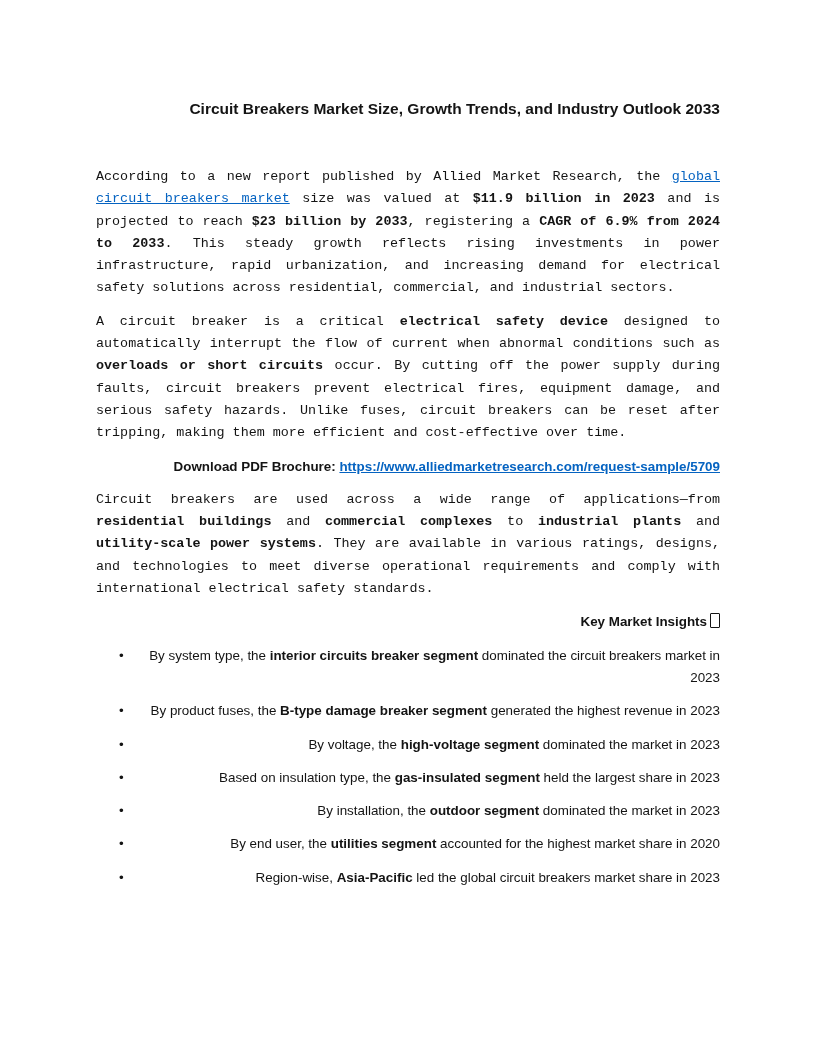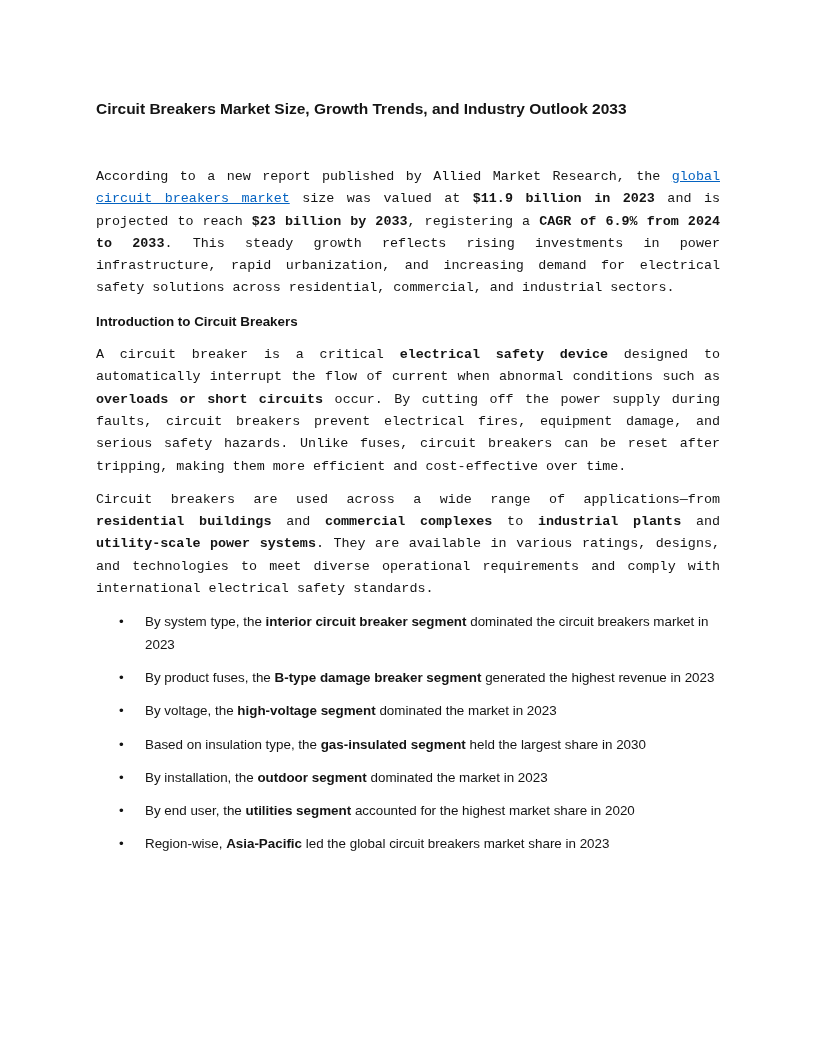--- a/index.html
+++ b/index.html
@@ -19,20 +19,21 @@
     width: 816px;
     height: 1056px;
     padding: 97px 96px 0 96px;
     background: #ffffff;
   }
   .block {
     margin: 0 0 11px 0;
     font-size: 13.4px;
     line-height: 22.3px;
     color: inherit;
+    text-align: right;
   }
   .title {
     font-size: 15.5px;
     line-height: 24px;
     font-weight: bold;
     margin-bottom: 45px;
   }
   .heading {
     font-weight: bold;
   }
@@ -64,23 +65,24 @@
     margin-left: 3px;
     vertical-align: -2px;
   }
 </style>
 </head>
 <body style="color: rgb(20, 20, 20); background: rgb(255, 255, 255);">
 
 <div class="page">
   <p class="block title"><span class="b">Circuit Breakers Market Size, Growth Trends, and Industry Outlook 2033</span></p>
   <p class="block justify"><span>According to a new report published by Allied Market Research, the </span><a class="link">global circuit breakers market</a><span> size was valued at </span><span class="b">$11.9 billion in 2023</span><span> and is projected to reach </span><span class="b">$23 billion by 2033</span><span>, registering a </span><span class="b">CAGR of 6.9% from 2024 to 2033</span><span>. This steady growth reflects rising investments in power infrastructure, rapid urbanization, and increasing demand for electrical safety solutions across residential, commercial, and industrial sectors.</span></p>
-  <p class="block heading"><span class="b">Introduction to Circuit Breakers</span></p>
   <p class="block justify"><span>A circuit breaker is a critical </span><span class="b">electrical safety device</span><span> designed to automatically interrupt the flow of current when abnormal conditions such as </span><span class="b">overloads or short circuits</span><span> occur. By cutting off the power supply during faults, circuit breakers prevent electrical fires, equipment damage, and serious safety hazards. Unlike fuses, circuit breakers can be reset after tripping, making them more efficient and cost-effective over time.</span></p>
+  <p class="block"><span class="b">Download PDF Brochure: </span><a class="link b">https://www.alliedmarketresearch.com/request-sample/5709</a></p>
   <p class="block justify"><span>Circuit breakers are used across a wide range of applications—from </span><span class="b">residential buildings</span><span> and </span><span class="b">commercial complexes</span><span> to </span><span class="b">industrial plants</span><span> and </span><span class="b">utility-scale power systems</span><span>. They are available in various ratings, designs, and technologies to meet diverse operational requirements and comply with international electrical safety standards.</span></p>
-  <p class="block bullet"><span class="marker">•</span><span>By system type, the </span><span class="b">interior circuit breaker segment</span><span> dominated the circuit breakers market in 2023</span></p>
+  <p class="block heading"><span class="b">Key Market Insights</span><span class="tofu"></span></p>
+  <p class="block bullet"><span class="marker">•</span><span>By system type, the </span><span class="b">interior circuits breaker segment</span><span> dominated the circuit breakers market in 2023</span></p>
   <p class="block bullet"><span class="marker">•</span><span>By product fuses, the </span><span class="b">B-type damage breaker segment</span><span> generated the highest revenue in 2023</span></p>
   <p class="block bullet"><span class="marker">•</span><span>By voltage, the </span><span class="b">high-voltage segment</span><span> dominated the market in 2023</span></p>
-  <p class="block bullet"><span class="marker">•</span><span>Based on insulation type, the </span><span class="b">gas-insulated segment</span><span> held the largest share in 2030</span></p>
+  <p class="block bullet"><span class="marker">•</span><span>Based on insulation type, the </span><span class="b">gas-insulated segment</span><span> held the largest share in 2023</span></p>
   <p class="block bullet"><span class="marker">•</span><span>By installation, the </span><span class="b">outdoor segment</span><span> dominated the market in 2023</span></p>
   <p class="block bullet"><span class="marker">•</span><span>By end user, the </span><span class="b">utilities segment</span><span> accounted for the highest market share in 2020</span></p>
   <p class="block bullet"><span class="marker">•</span><span>Region-wise, </span><span class="b">Asia-Pacific</span><span> led the global circuit breakers market share in 2023</span></p>
 </div>
 
 </body></html>

